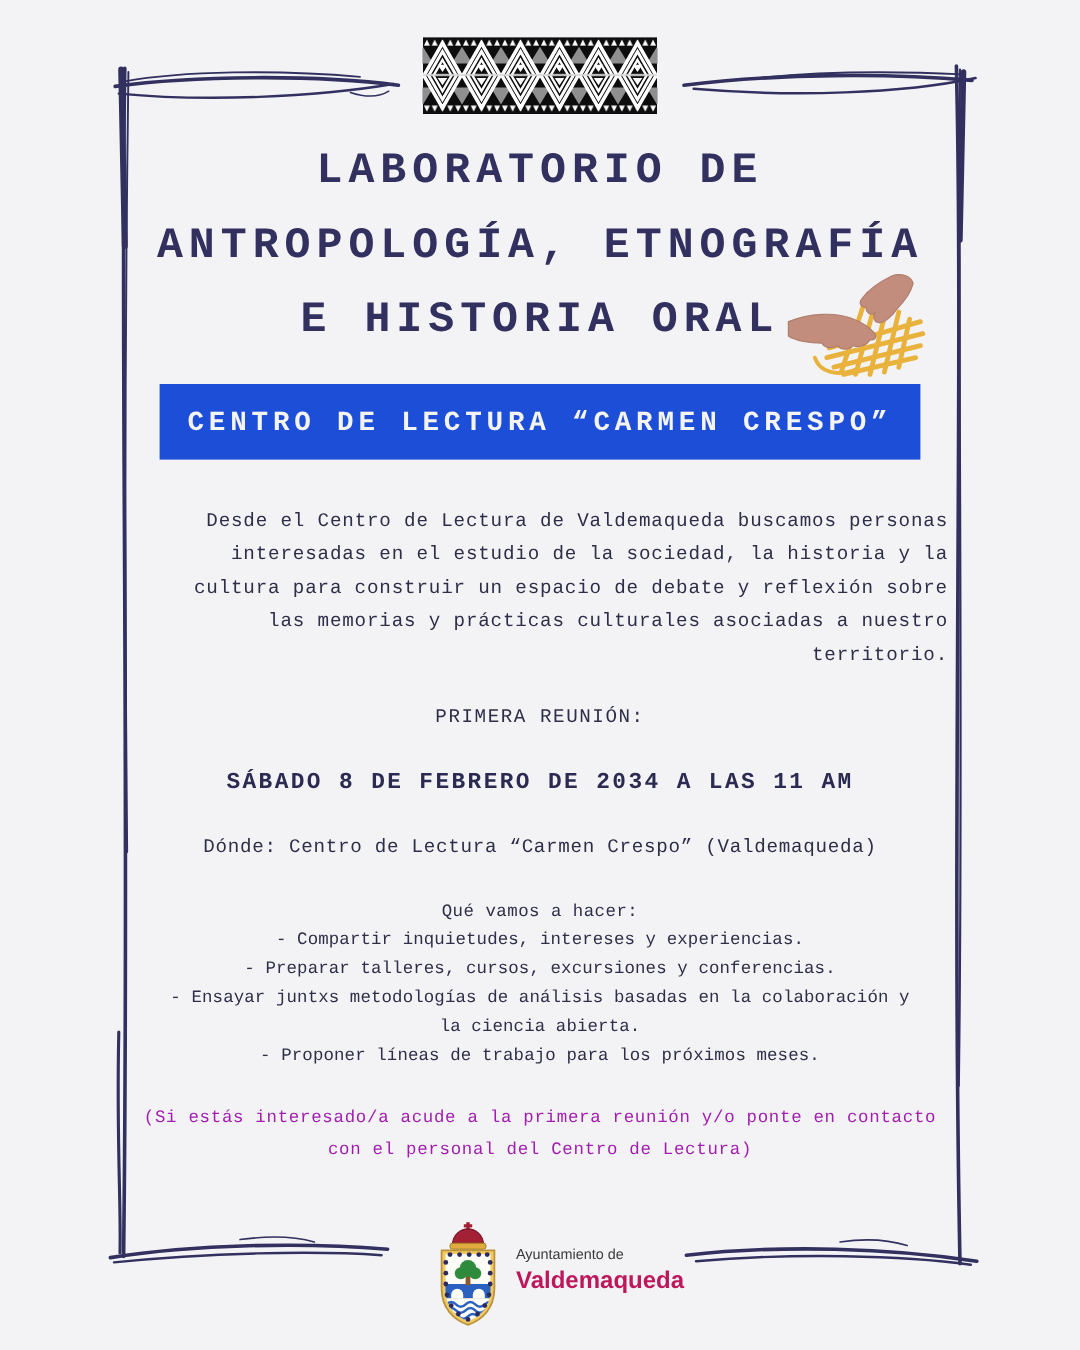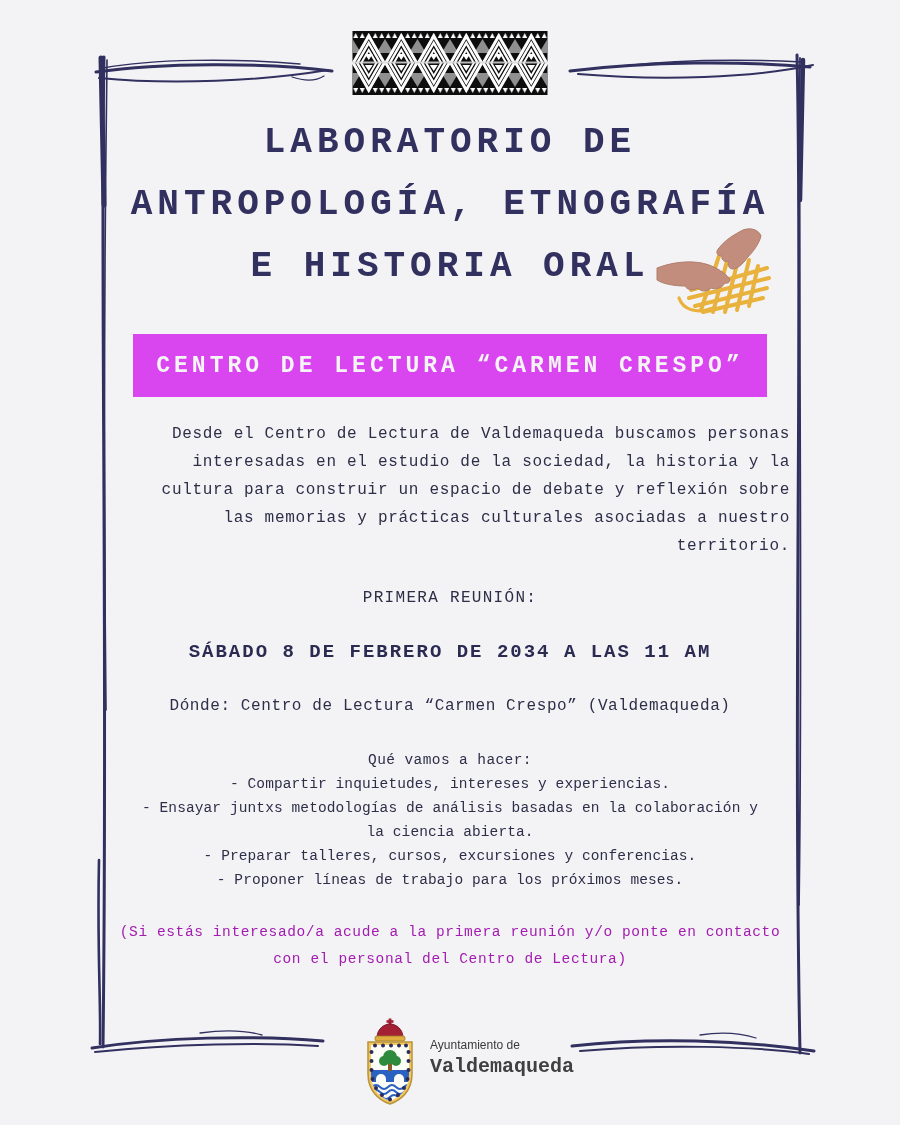--- a/index.html
+++ b/index.html
@@ -11,21 +11,21 @@
   }
   .abs{position:absolute;}
   .centered{left:0;right:0;text-align:center;}
   .pre{white-space:pre-line;}
 
   .title{
     top:112px;font-size:36px;font-weight:bold;line-height:62px;
     letter-spacing:5px;color:#31305f;
   }
   .banner{
-    left:133px;top:334px;width:634px;height:63px;background:#d946ef;
+    left:133px;top:320px;width:634px;height:63px;background:#1d4ed8;
     display:flex;align-items:center;justify-content:center;
   }
   .banner-text{
     color:#f4f4f4;font-size:23px;font-weight:bold;letter-spacing:4px;
   }
   .intro{
     top:420px;left:110px;width:680px;font-size:16px;line-height:28px;
     letter-spacing:0.7px;text-align:right;color:#2e2e48;
   }
   .meeting-label{
@@ -44,21 +44,21 @@
   .agenda-title{letter-spacing:0.4px;}
   .agenda-item{letter-spacing:0.1px;}
   .contact{
     top:919px;font-size:14.5px;line-height:27px;letter-spacing:0.6px;color:#a21caf;
   }
   .org-text{
     left:430px;top:1035px;text-align:left;
     font-family:"Liberation Sans","DejaVu Sans",sans-serif;
   }
   .org-line1{font-size:12px;color:#3a3a3a;line-height:20px;}
-  .org-line2{font-size:20px;font-weight:bold;color:#404040;line-height:24px;font-family:Liberation Mono, monospace;}
+  .org-line2{font-size:20px;font-weight:bold;color:#be185d;line-height:24px;}
   svg{display:block;}
 </style>
 </head>
 <body>
 
 <svg class="abs" style="left:0;top:0;pointer-events:none;" width="900" height="1125" viewBox="0 0 900 1125" fill="none" stroke="#31305f" stroke-linecap="round">
 
   <path d="M96,72 C160,63 262,62 332,71" stroke-width="3"></path>
   <path d="M99,78 C172,85 262,81 328,70" stroke-width="2"></path>
   <path d="M103,68 C152,59 232,58 300,64" stroke-width="1.5"></path>
@@ -165,23 +165,23 @@
 las memorias y prácticas culturales asociadas a nuestro
 territorio.</div>
 
 <div class="abs centered meeting-label">PRIMERA REUNIÓN:</div>
 <div class="abs centered meeting-date">SÁBADO 8 DE FEBRERO DE 2034 A LAS 11 AM</div>
 <div class="abs centered location">Dónde: Centro de Lectura “Carmen Crespo” (Valdemaqueda)</div>
 
 <div class="abs agenda">
   <div class="agenda-title">Qué vamos a hacer:</div>
   <div class="agenda-item pre">- Compartir inquietudes, intereses y experiencias.</div>
+  <div class="agenda-item pre">- Preparar talleres, cursos, excursiones y conferencias.</div>
   <div class="agenda-item pre">- Ensayar juntxs metodologías de análisis basadas en la colaboración y
 la ciencia abierta.</div>
-  <div class="agenda-item pre">- Preparar talleres, cursos, excursiones y conferencias.</div>
   <div class="agenda-item pre">- Proponer líneas de trabajo para los próximos meses.</div>
 </div>
 
 <div class="abs centered contact pre">(Si estás interesado/a acude a la primera reunión y/o ponte en contacto
 con el personal del Centro de Lectura)</div>
 
 <svg class="abs" style="left:360px;top:1018px;" width="60" height="90" viewBox="0 0 60 90">
   <defs>
     <clipPath id="sc">
       <path d="M11,27 L49,27 L49,56 C49,70 41,79 30,83 C19,79 11,70 11,56 Z"></path>

